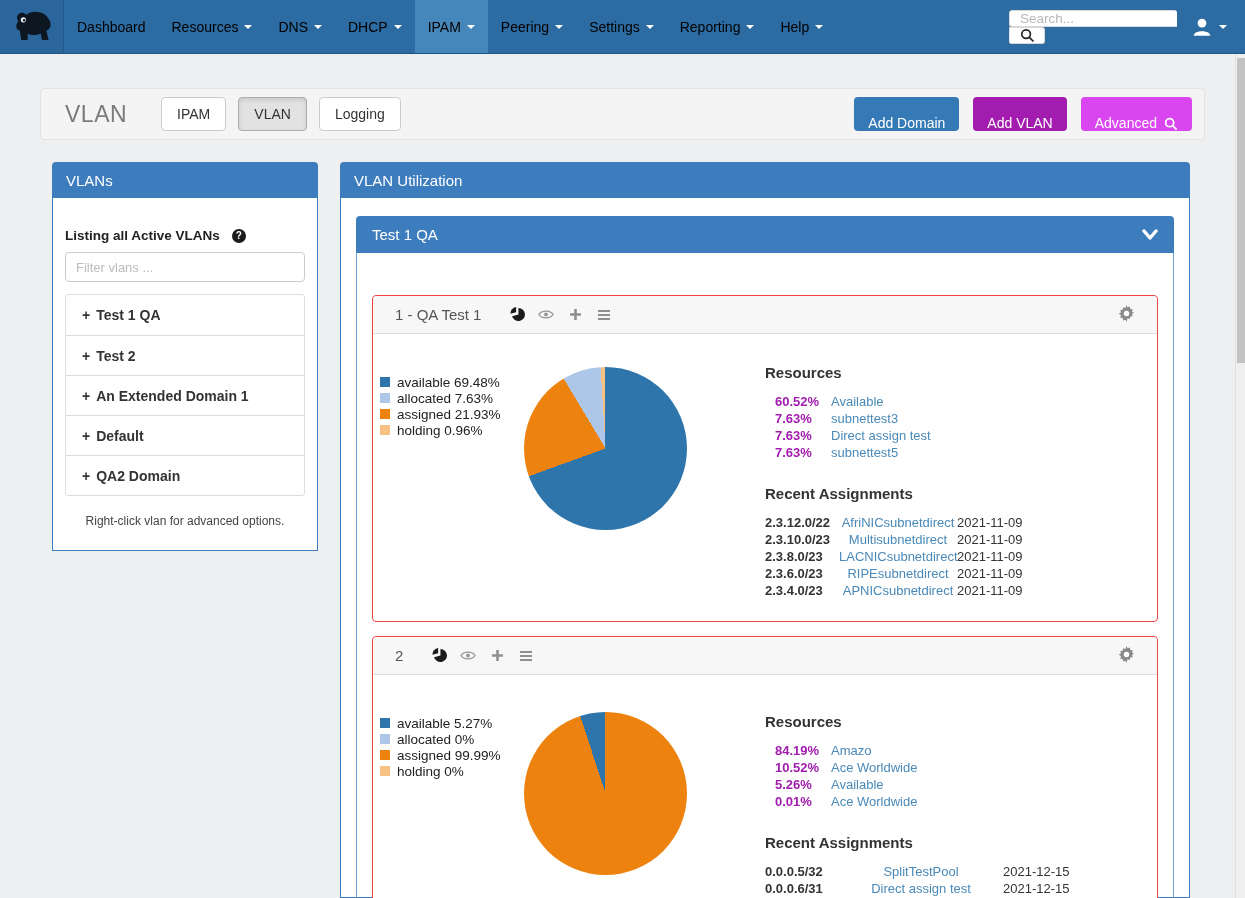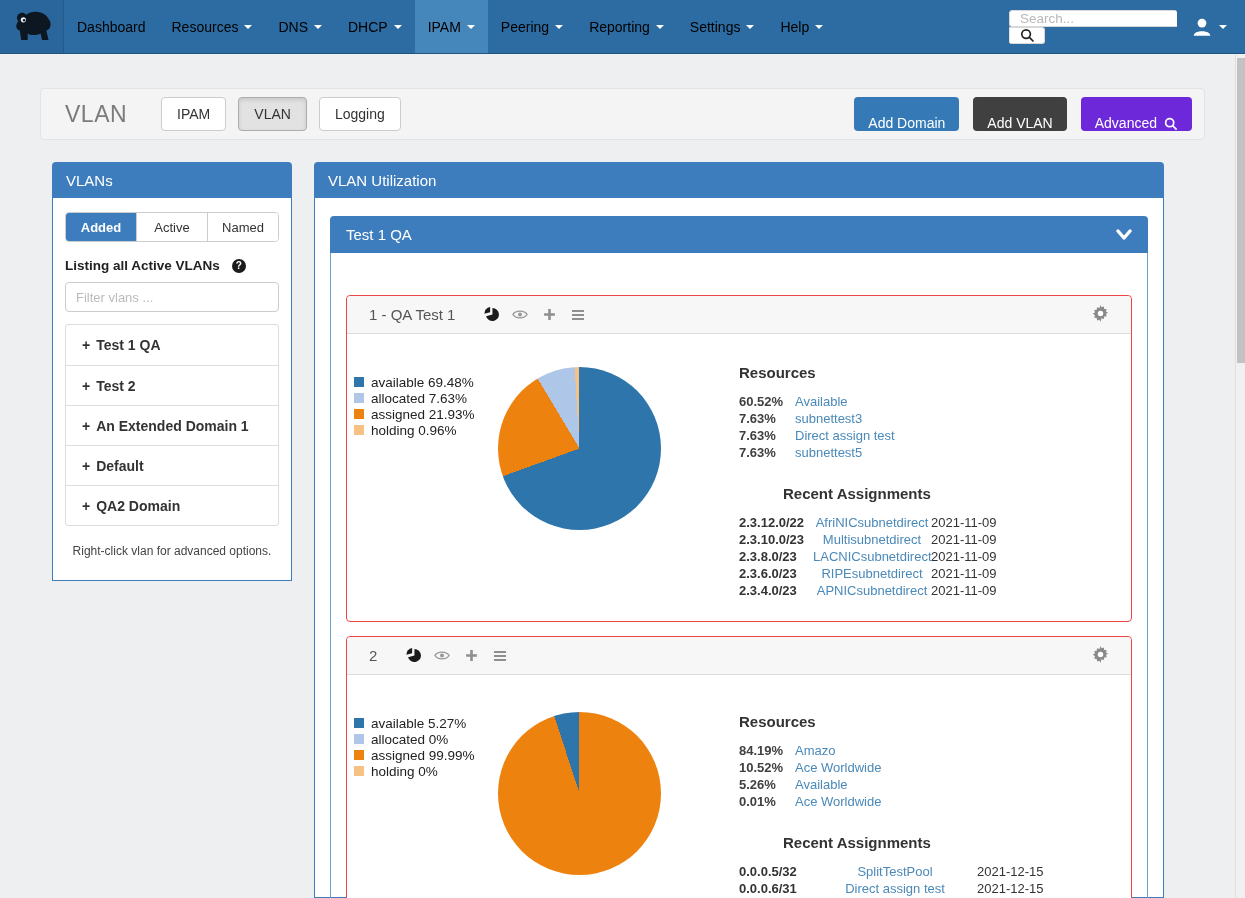--- a/index.html
+++ b/index.html
@@ -27,21 +27,21 @@
   .vtab { height:34px; padding:0 15px; background:#fff; border:1px solid #ccc; border-radius:4px; font-size:14px; color:#333; display:flex; align-items:center; cursor:pointer; }
   .vtab.active { background:#e2e2e2; border-color:#adadad; box-shadow:inset 0 2px 4px rgba(0,0,0,.12); }
   .strip-actions { margin-left:auto; display:flex; gap:14px; }
   .abtn { height:34px; padding:0 14px; border:none; border-radius:4px; color:#fff; font-size:14px; display:flex; align-items:flex-end; gap:7px; cursor:pointer; font-family:inherit; }
 
   
   .panels { position:absolute; top:162px; left:52px; display:flex; align-items:flex-start; gap:22px; }
   .panel-hd { height:36px; background:#3d7dbd; border-radius:4px 4px 0 0; color:#fff; font-size:15px; display:flex; align-items:center; padding:0 14px; }
 
   
-  .sidebar { width:240px; }
+  .sidebar { width:266px; }
   .sidebar-body { background:#fff; border:1px solid #3d7dbd; border-top:none; padding:14px 12px 22px 12px; }
   .seg-tabs { display:flex; height:30px; border-radius:4px; overflow:hidden; border:1px solid #ccc; }
   .seg { flex:1; display:flex; align-items:center; justify-content:center; background:#fff; font-size:13px; color:#333; cursor:pointer; border-left:1px solid #ccc; }
   .seg:first-child { border-left:none; }
   .seg.active { background:#3d7dbd; color:#fff; font-weight:bold; }
   .listing-label { margin-top:16px; font-size:13.5px; font-weight:bold; color:#222; display:flex; align-items:center; gap:12px; }
   .q-icon { width:14px; height:14px; border-radius:50%; background:#1b1b1b; color:#fff; font-size:10px; font-weight:bold; display:inline-flex; align-items:center; justify-content:center; }
   .filter-input { margin-top:9px; width:100%; height:30px; border:1px solid #ccc; border-radius:4px; padding:0 10px; font-size:13px; color:#333; outline:none; }
   .filter-input::placeholder { color:#bbb; }
   .vlan-list { margin-top:12px; border:1px solid #ddd; border-radius:3px; }
@@ -74,23 +74,23 @@
 
   .pie { position:absolute; left:151px; width:163px; height:163px; border-radius:50%; }
   .pie.p1 { top:33px; }
   .pie.p2 { top:37px; }
 
   .rescol { position:absolute; left:392px; top:30px; width:420px; }
   .rescol.r2 { top:38px; }
   .sec-hd { font-size:15px; font-weight:bold; color:#333; }
   .res-rows { margin-top:12px; }
   .res-row { display:flex; height:17px; align-items:center; font-size:13px; }
-  .res-pct { width:56px; font-weight:bold; color:#404040; }
+  .res-pct { width:56px; font-weight:bold; color:#a21caf;margin-left:10px; }
   a.lnk { color:#4a89b8; text-decoration:none; cursor:pointer;text-align:center; }
-  .assign-hd { margin-top:24px;margin-left:44px; }
+  .assign-hd { margin-top:24px; }
   .as-rows { margin-top:12px; }
   .as-row { display:flex; height:17px; align-items:center; font-size:13px; }
   .as-cidr { width:74px; font-weight:bold; color:#333; }
   .as-name { width:118px; }
   .c2 .as-name { width:164px; }
   .as-date { color:#333; }
 
   
   .scrollbar { position:absolute; right:0; top:54px; width:10px; height:844px; background:#f0f0f0; border-left:1px solid #e0e0e0; }
   .scroll-thumb { position:absolute; top:4px; left:1px; width:8px; height:305px; background:#c2c2c2; }
@@ -125,25 +125,25 @@
       </div>
     <div class="nav-item active">
         <span>IPAM</span>
         <span class="caret"></span>
       </div>
     <div class="nav-item">
         <span>Peering</span>
         <span class="caret"></span>
       </div>
     <div class="nav-item">
+        <span>Settings</span>
+        <span class="caret"></span>
+      </div>
+    <div class="nav-item">
         <span>Reporting</span>
-        <span class="caret"></span>
-      </div>
-    <div class="nav-item">
-        <span>Settings</span>
         <span class="caret"></span>
       </div>
     <div class="nav-item">
         <span>Help</span>
         <span class="caret"></span>
       </div>
   </div>
   <div class="nav-right">
     <div class="search-group">
       <input class="search-input" placeholder="Search..." style="">
@@ -168,43 +168,38 @@
   <div class="page-title">VLAN</div>
   <div class="view-tabs">
     <div class="vtab">IPAM</div>
     <div class="vtab active">VLAN</div>
     <div class="vtab">Logging</div>
   </div>
   <div class="strip-actions">
     <button class="abtn" style="background:#357ab7">
         <span>Add Domain</span>
       </button>
-    <button class="abtn" style="background:#404040">
+    <button class="abtn" style="background:#a21caf">
         <span>Add VLAN</span>
       </button>
-    <button class="abtn" style="background:#6d28d9">
+    <button class="abtn" style="background:#d946ef">
         <span>Advanced</span>
       <svg width="14" height="14" viewBox="0 0 16 16">
           <circle cx="6.5" cy="6.5" r="4.6" fill="none" stroke="#fff" stroke-width="2"></circle>
           <line x1="10" y1="10" x2="14.4" y2="14.4" stroke="#fff" stroke-width="2"></line>
         </svg>
     </button>
   </div>
 </div>
 
 <div class="panels">
 
   <div class="sidebar">
     <div class="panel-hd">VLANs</div>
     <div class="sidebar-body">
-      <div class="seg-tabs">
-        <div class="seg active">Added</div>
-        <div class="seg">Active</div>
-        <div class="seg">Named</div>
-      </div>
       <div class="listing-label">
         <span>Listing all Active VLANs</span>
         <span class="q-icon">?</span>
       </div>
       <input class="filter-input" placeholder="Filter vlans ..." style="">
       <div class="vlan-list">
         <div class="vlan-row">
             <span>+</span>
             <span>Test 1 QA</span>
           </div>

